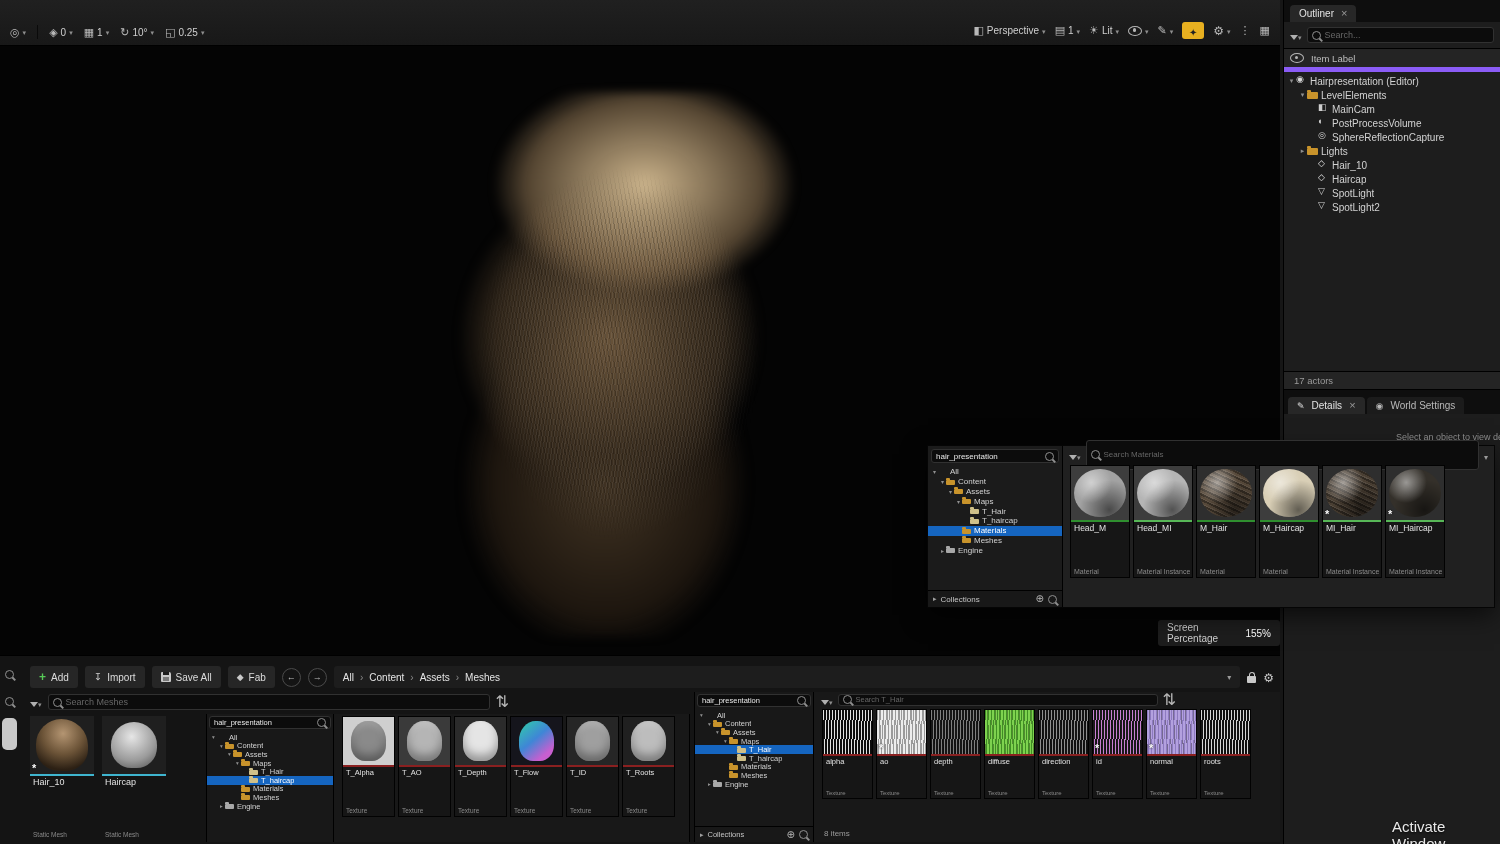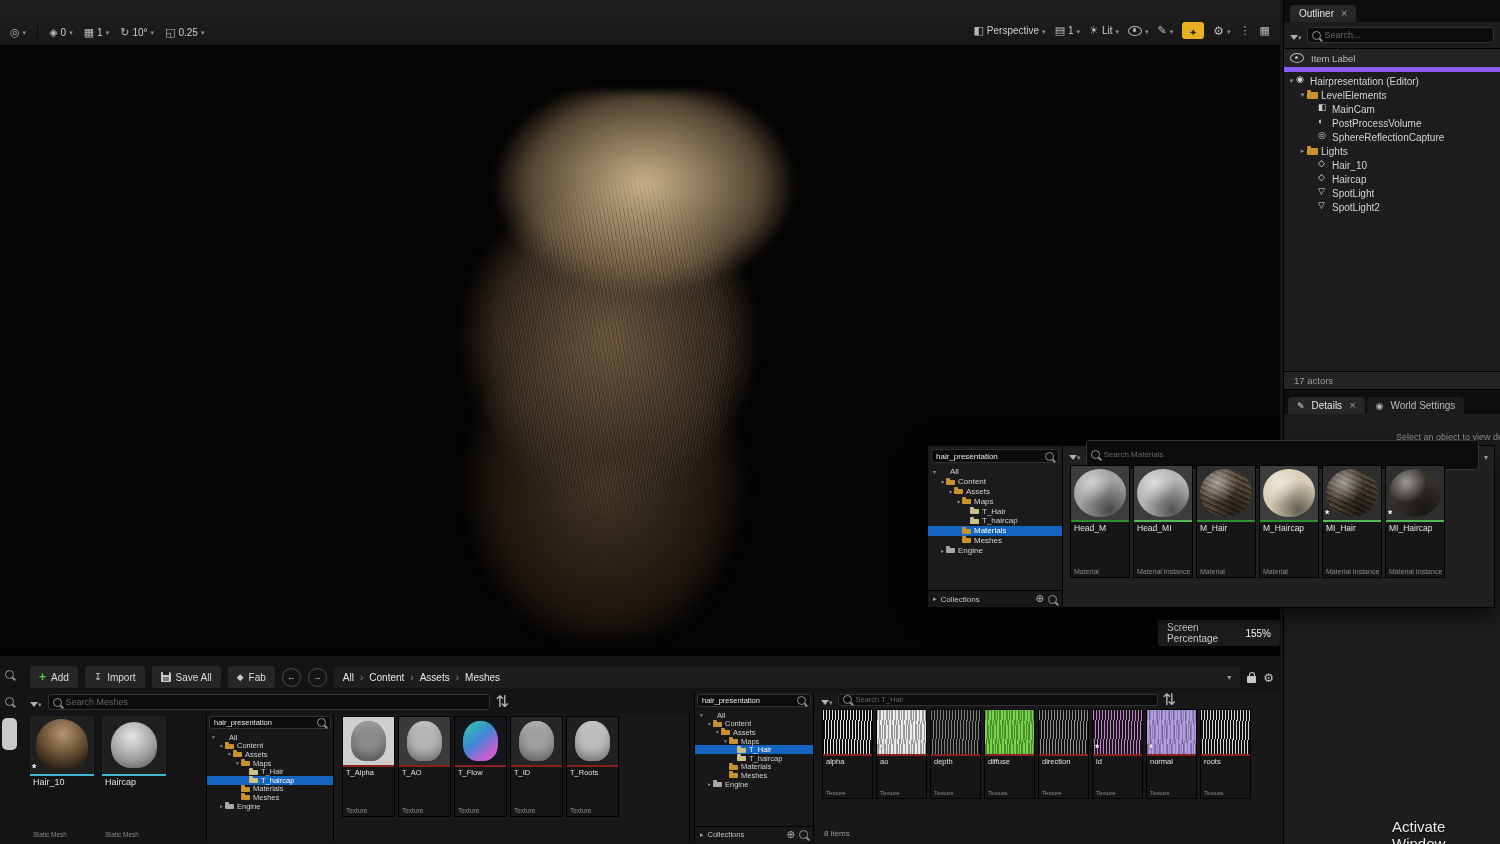--- a/index.html
+++ b/index.html
@@ -709,20 +709,29 @@
             <div class="tile">
               <div class="thumb t-blob" style="background: rgb(58, 58, 58); --c: #b5b5b5;">
                 <div class="thumb-inner"></div>
 
               </div>
               <div class="stripe" style="background: rgb(138, 32, 32);"></div>
               <div class="tname">T_AO</div>
               <div class="ttype">Texture</div>
             </div>
 
+            <div class="tile">
+              <div class="thumb t-blob" style="background: rgb(43, 43, 43); --c: #e5e5e5;">
+                <div class="thumb-inner"></div>
+
+              </div>
+              <div class="stripe" style="background: rgb(138, 32, 32);"></div>
+              <div class="tname">T_Depth</div>
+              <div class="ttype">Texture</div>
+            </div>
 
             <div class="tile">
               <div class="thumb t-blob-flow" style="background: rgb(21, 21, 28);">
                 <div class="thumb-inner"></div>
 
               </div>
               <div class="stripe" style="background: rgb(138, 32, 32);"></div>
               <div class="tname">T_Flow</div>
               <div class="ttype">Texture</div>
             </div>

